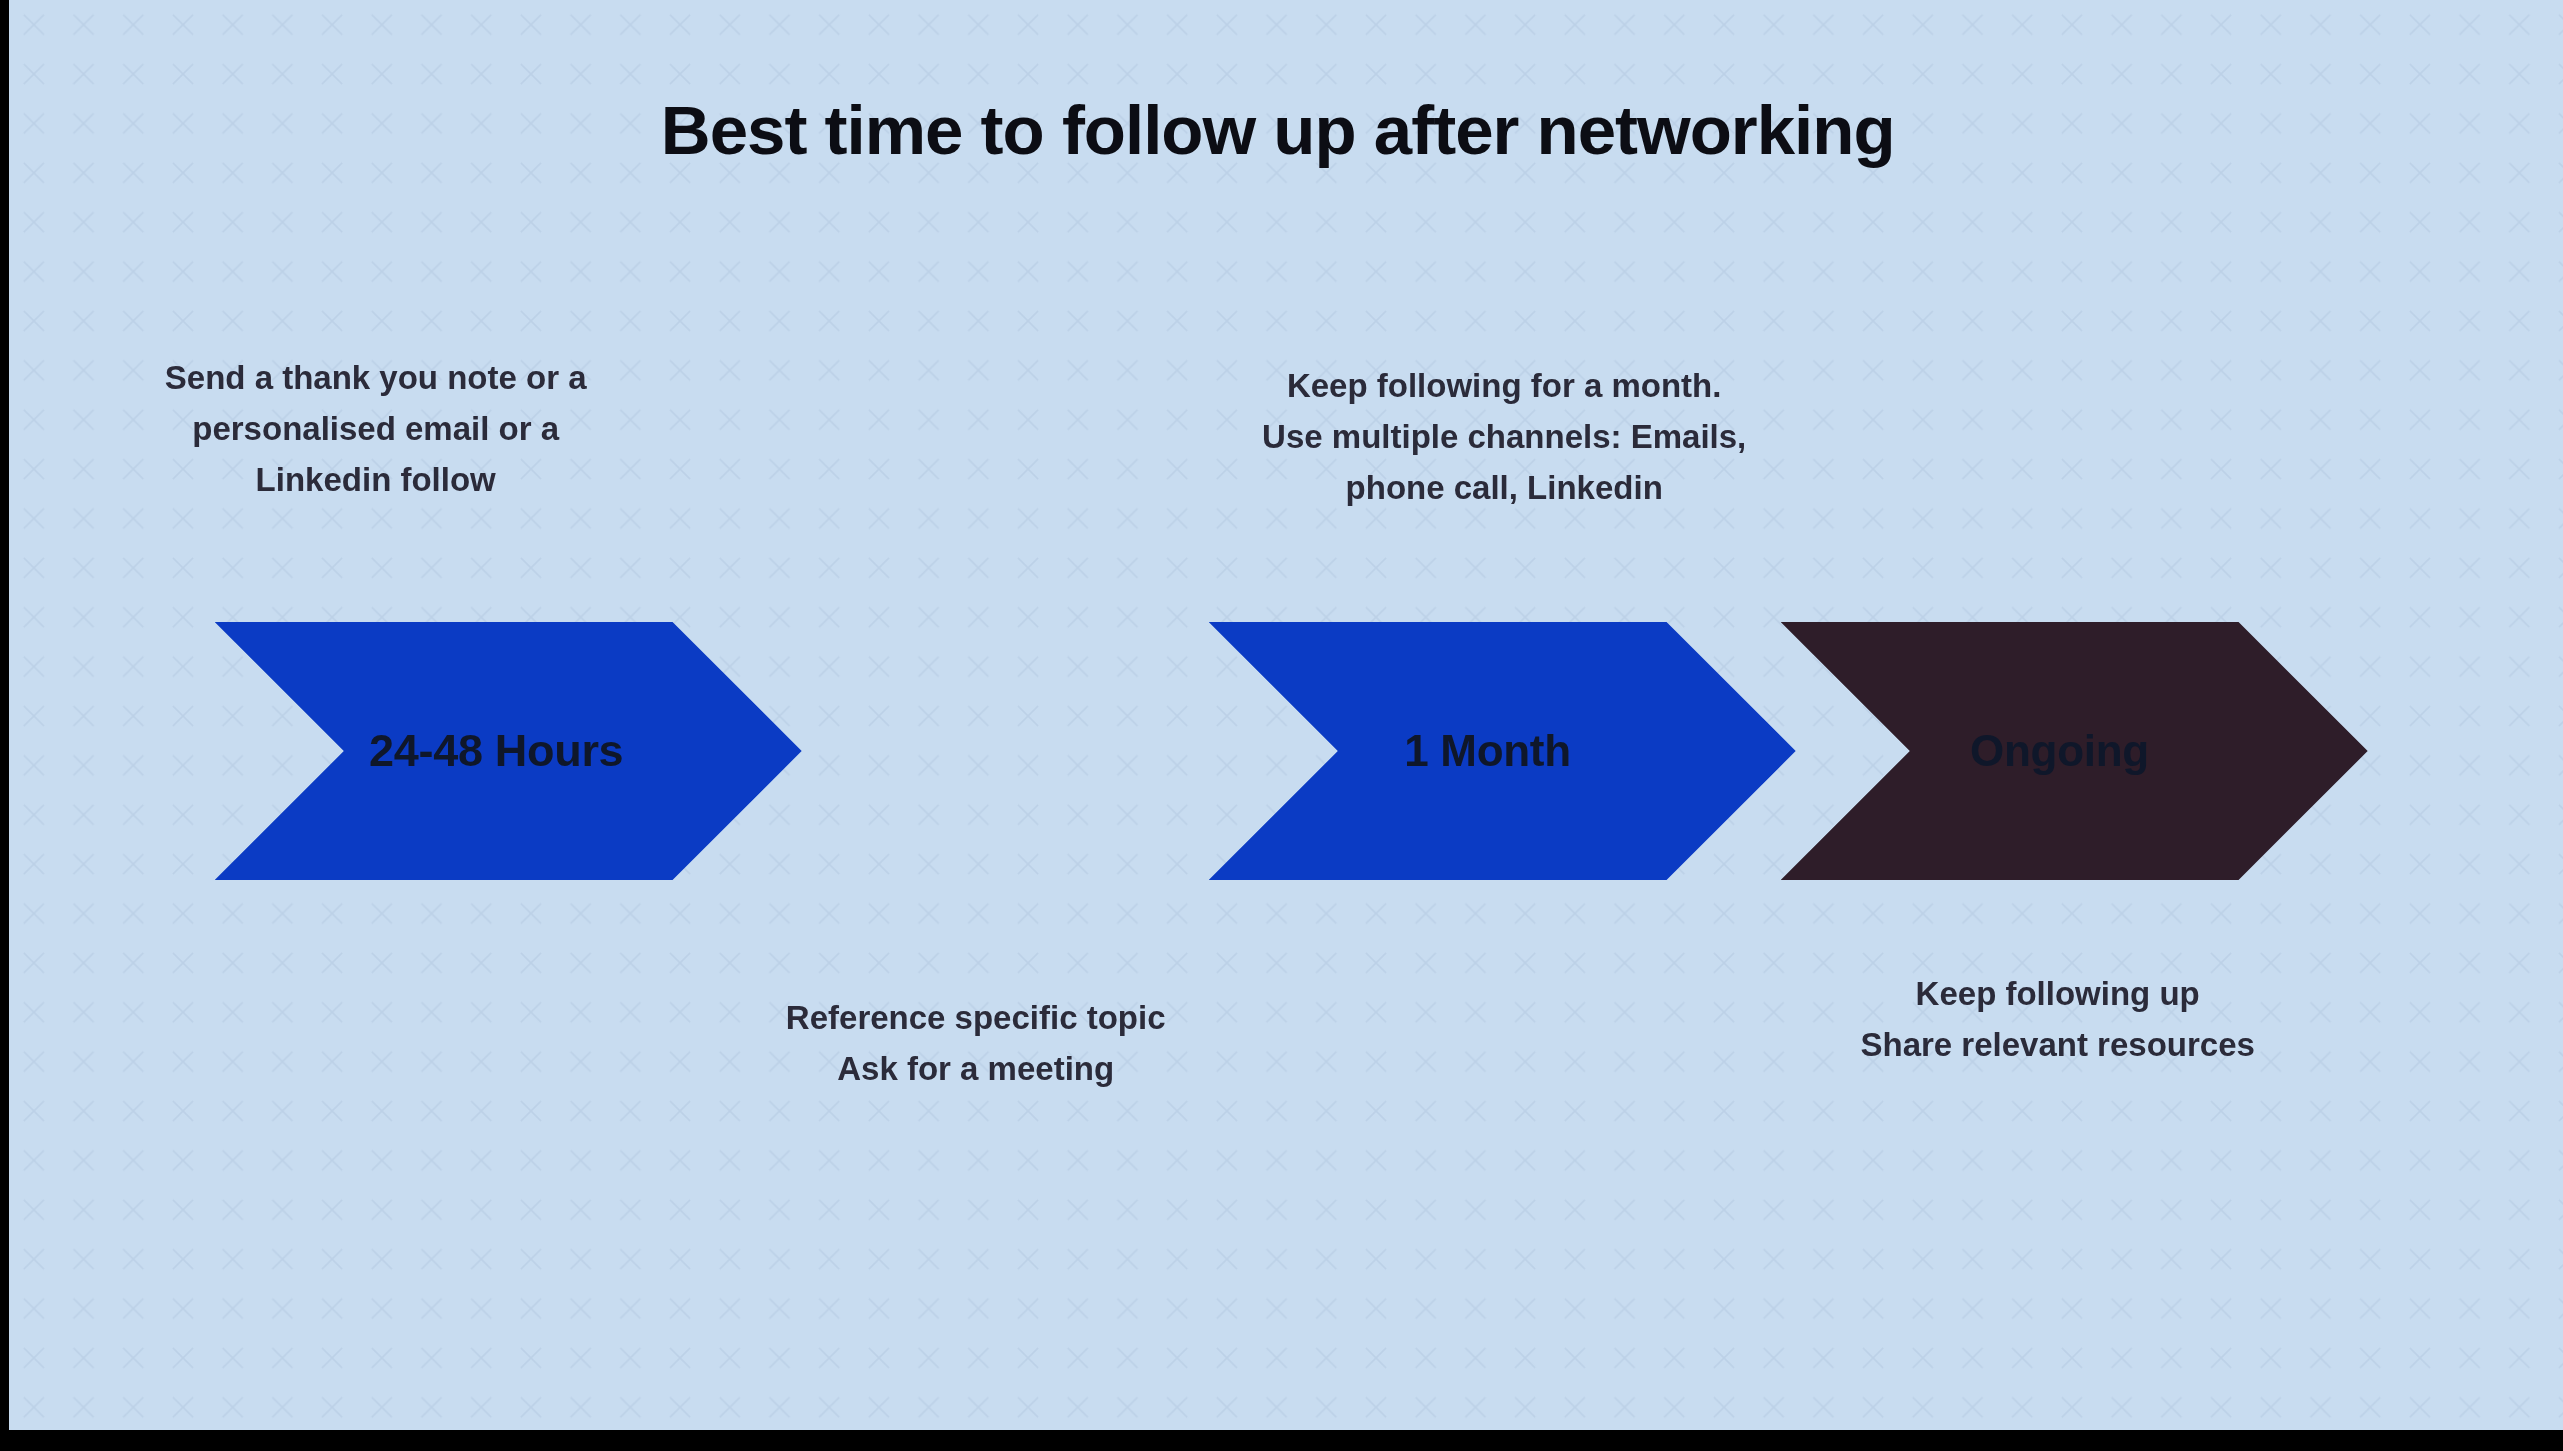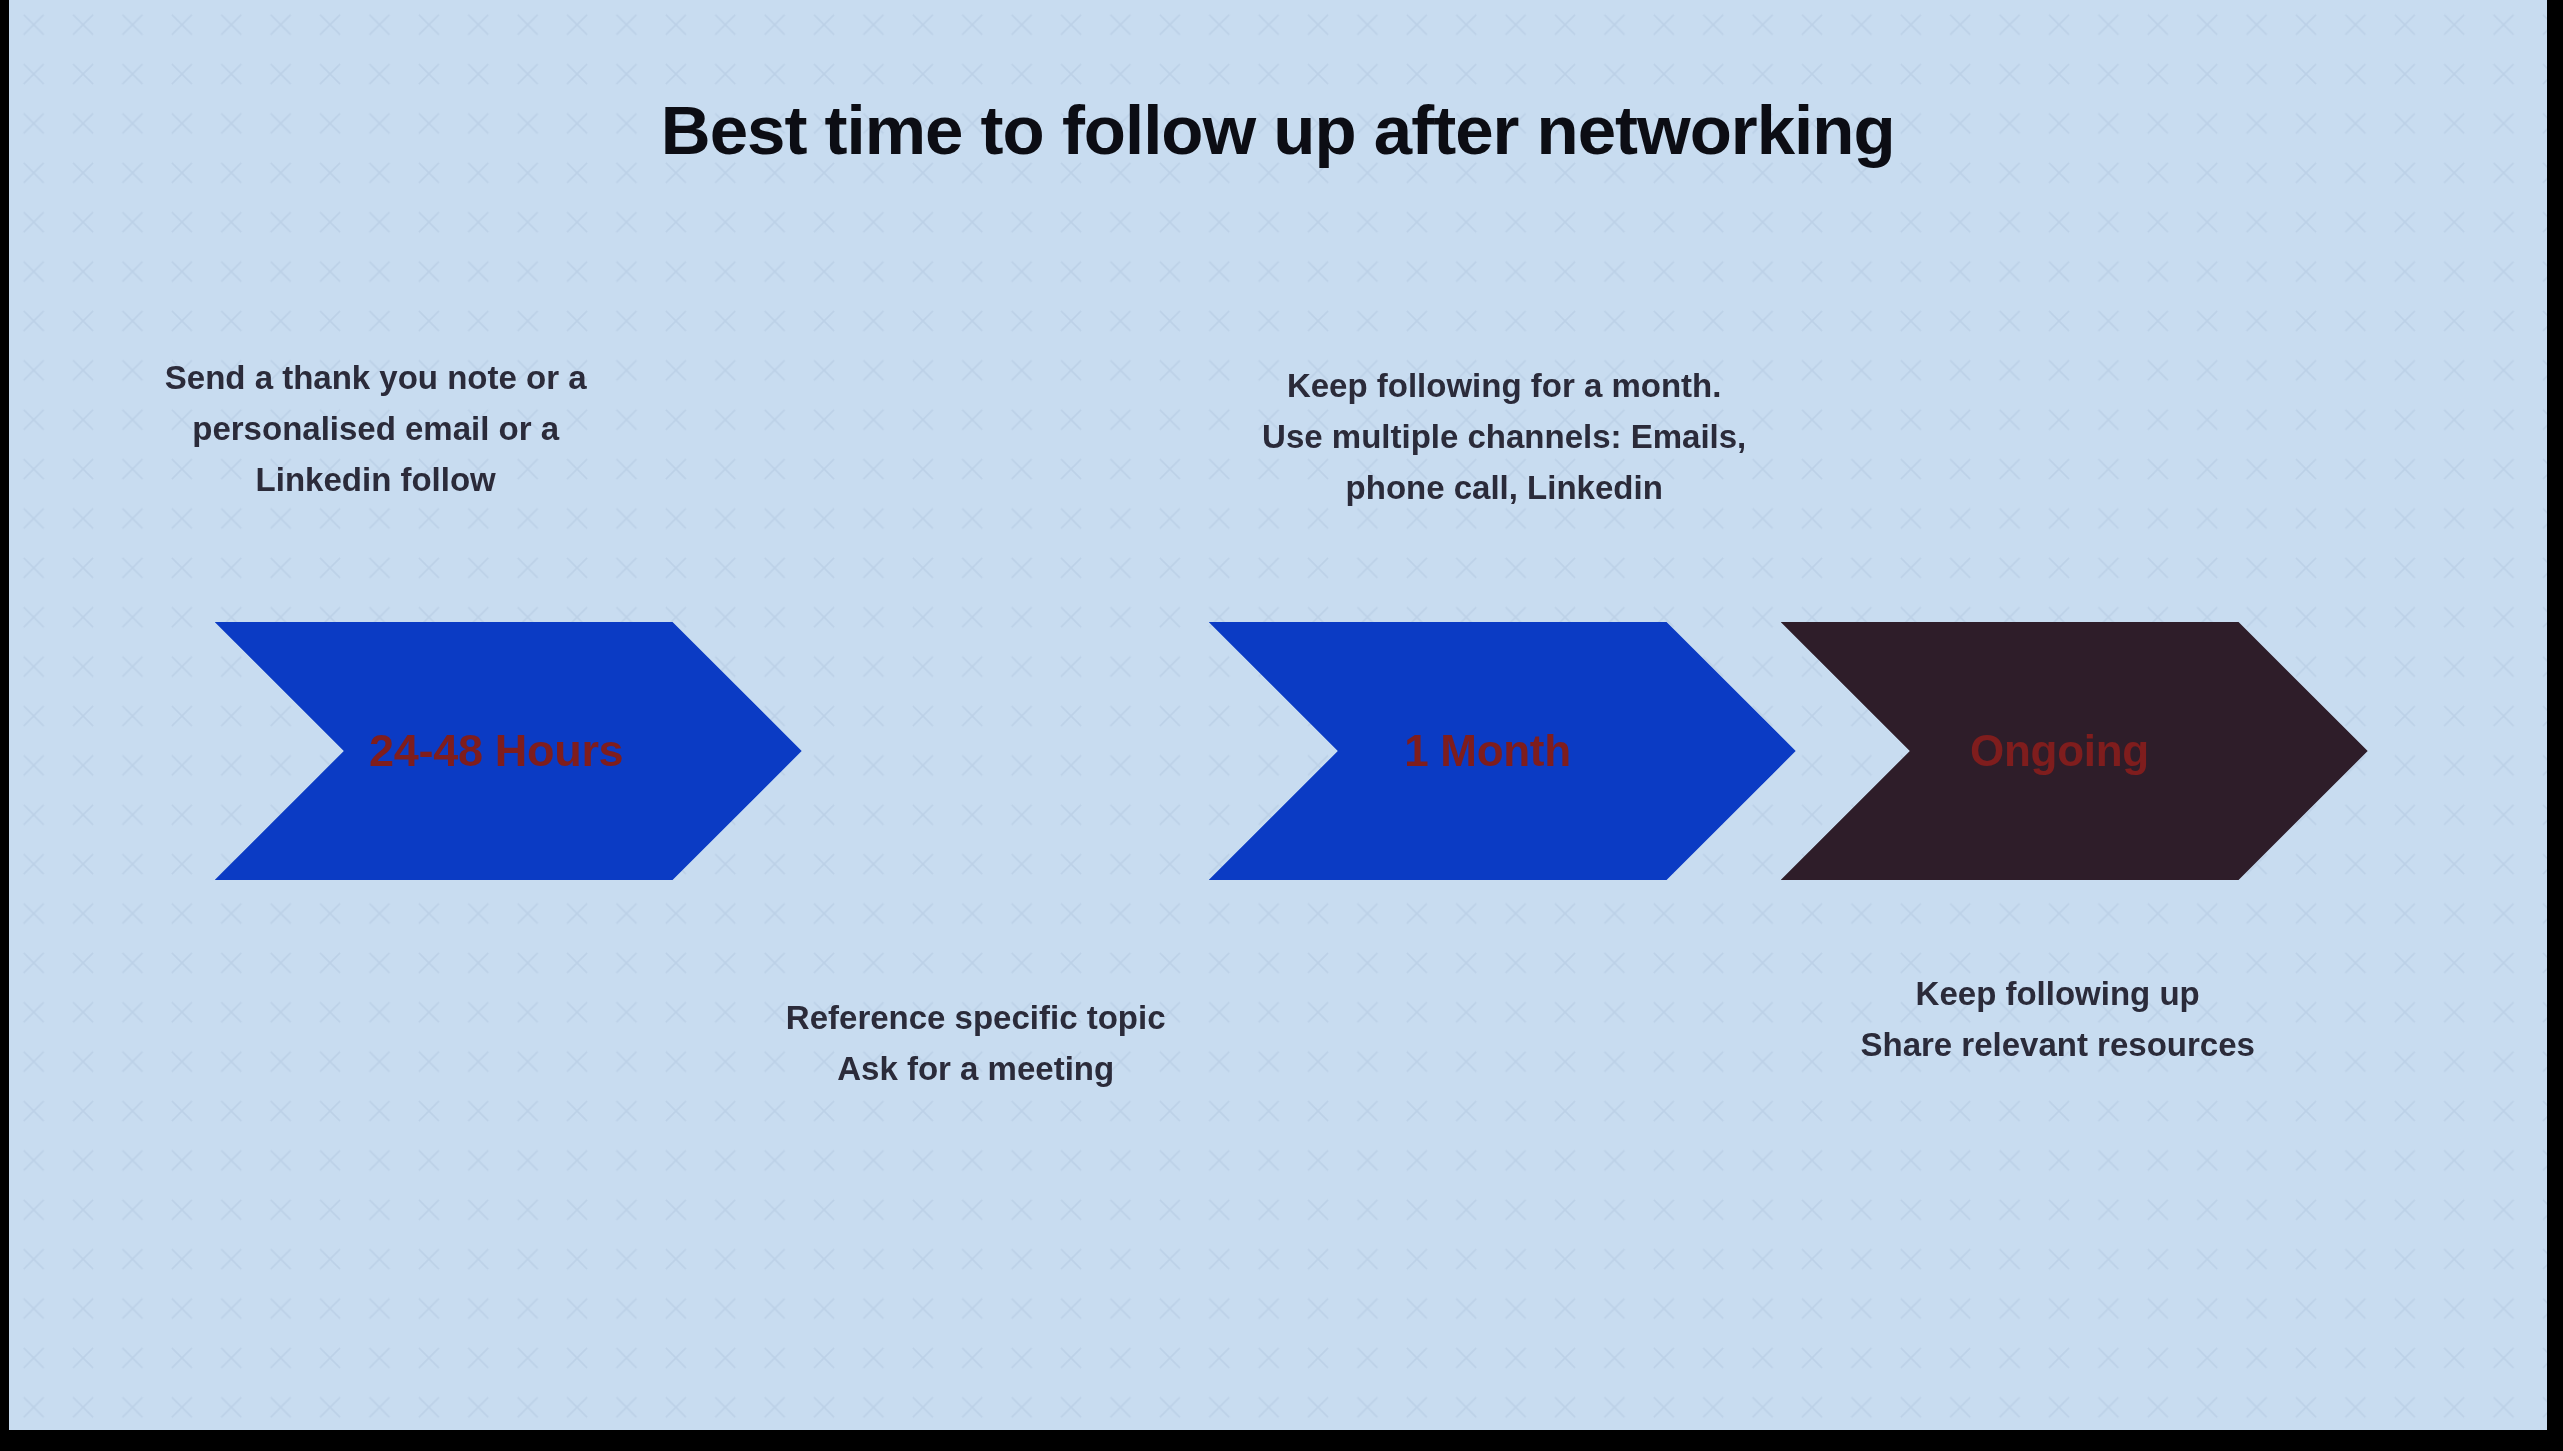--- a/index.html
+++ b/index.html
@@ -23,20 +23,21 @@
     background: #000;
   }
   #slide {
     position: absolute;
     left: 8.7px;
     top: 0px;
     width: 2538px;
     height: 1430px;
     background: #c8dcf0;
     overflow: hidden;
+    padding-left: 16px;
   }
 
   
   #watermark {
     position: absolute;
     left: 0; top: 0;
     width: 100%; height: 100%;
     pointer-events: none;
     opacity: 0.55;
   }
@@ -100,21 +101,21 @@
     clip-path: polygon(0% 0%, 78% 0%, 100% 50%, 78% 100%, 0% 100%, 22% 50%);
   }
   .chev-1 .chev-shape,
   .chev-3 .chev-shape { background: #0b3bc4; }
   .chev-2 .chev-shape,
   .chev-4 .chev-shape { background: #2e1d29; }
 
   .chev-label {
     position: relative;
     z-index: 2;
-    color: #7f1d1d;
+    color: #0f172a;
     font-size: 44px;
     font-weight: 700;
     letter-spacing: -0.3px;
     white-space: nowrap;
     margin-left: 0;
     width: 100%;
     text-align: center;
     transform: translateX(-14.7px);
   }
   .chev-1 .chev-label { font-size: 45px; transform: translateX(-12px); }

